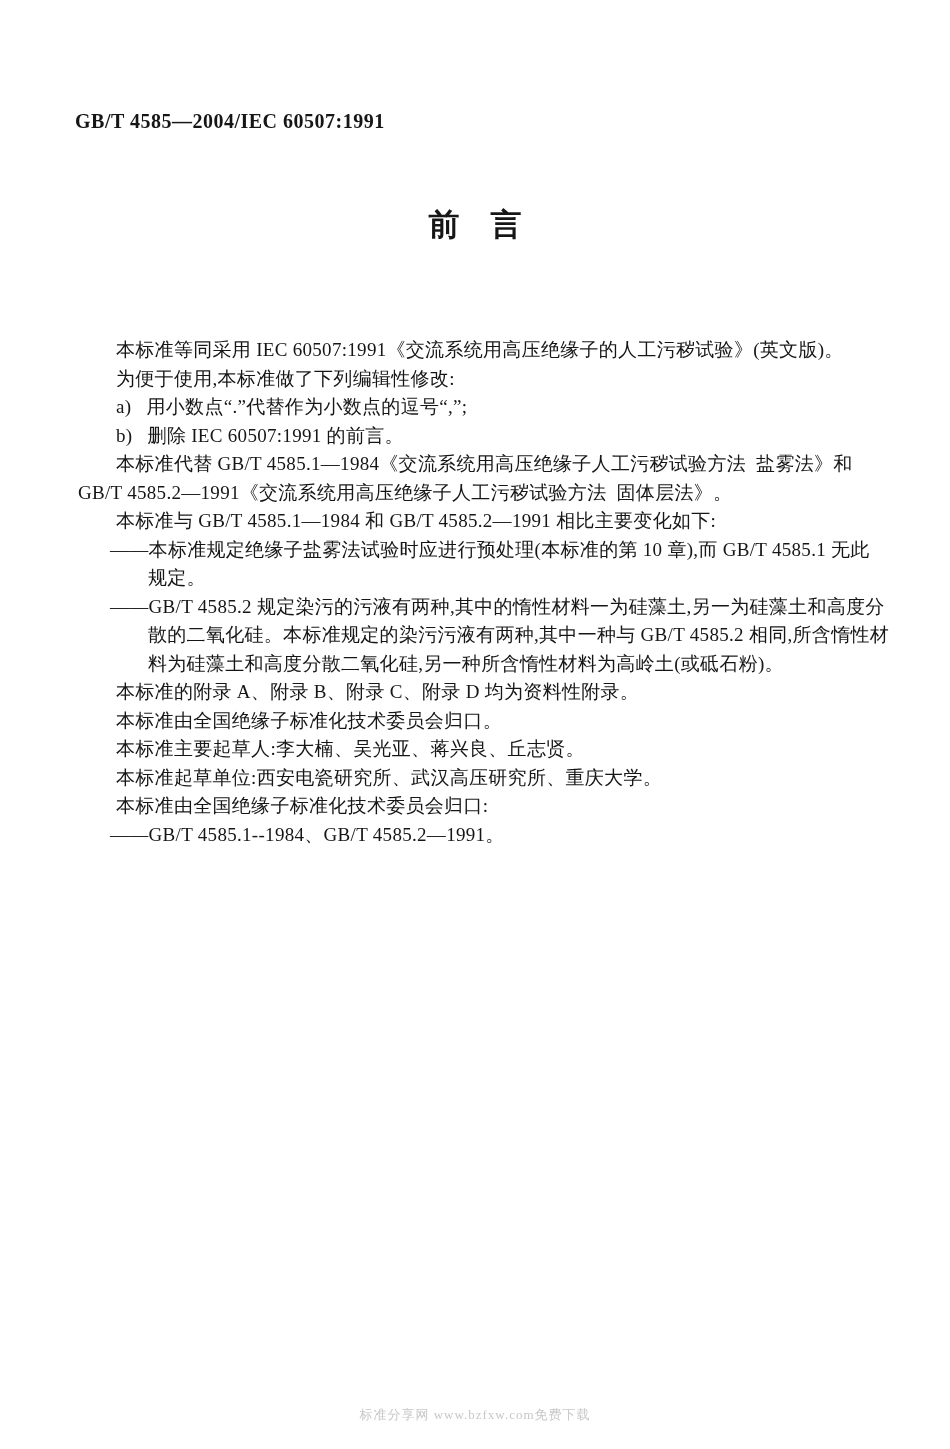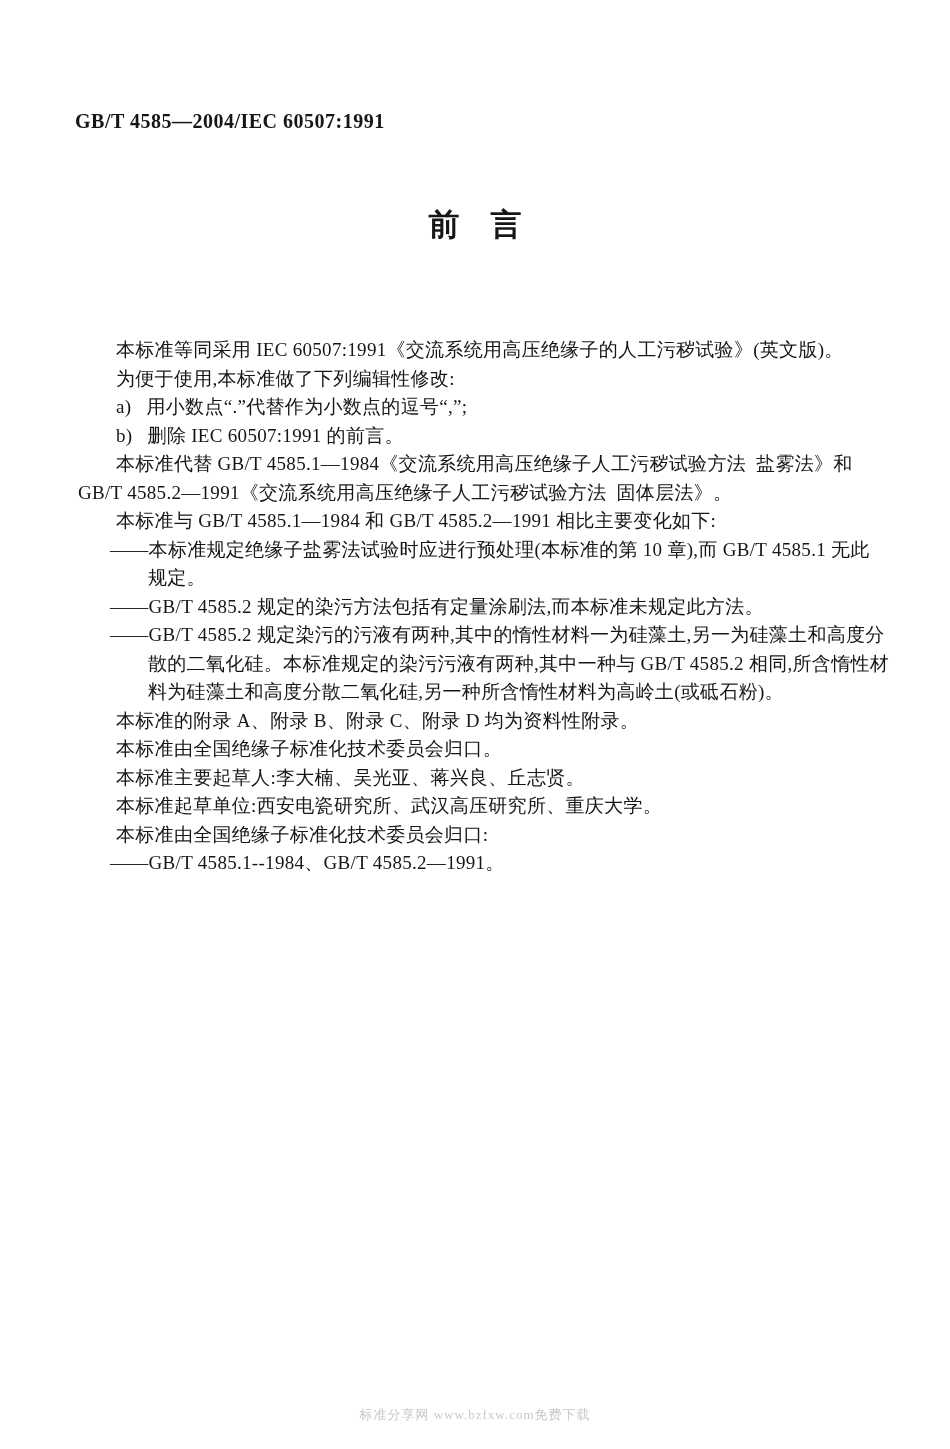--- a/index.html
+++ b/index.html
@@ -97,23 +97,20 @@
         <div class="line">GB/T 4585.2—1991《交流系统用高压绝缘子人工污秽试验方法  固体层法》。</div>
       </div>
       <div class="para indent">
         <div class="line first">本标准与 GB/T 4585.1—1984 和 GB/T 4585.2—1991 相比主要变化如下:</div>
       </div>
       <div class="para dash">
         <div class="line first">——本标准规定绝缘子盐雾法试验时应进行预处理(本标准的第 10 章),而 GB/T 4585.1 无此</div>
         <div class="line">规定。</div>
       </div>
       <div class="para dash">
-        <div class="line first">——GB/T 4585.2 规定的染污方法包括有定量涂刷法,而本标准未规定此方法。</div>
-      </div>
-      <div class="para dash">
         <div class="line first">——GB/T 4585.2 规定染污的污液有两种,其中的惰性材料一为硅藻土,另一为硅藻土和高度分</div>
         <div class="line">散的二氧化硅。本标准规定的染污污液有两种,其中一种与 GB/T 4585.2 相同,所含惰性材</div>
         <div class="line">料为硅藻土和高度分散二氧化硅,另一种所含惰性材料为高岭土(或砥石粉)。</div>
       </div>
       <div class="para indent">
         <div class="line first">本标准的附录 A、附录 B、附录 C、附录 D 均为资料性附录。</div>
       </div>
       <div class="para indent">
         <div class="line first">本标准由全国绝缘子标准化技术委员会归口。</div>
       </div>

